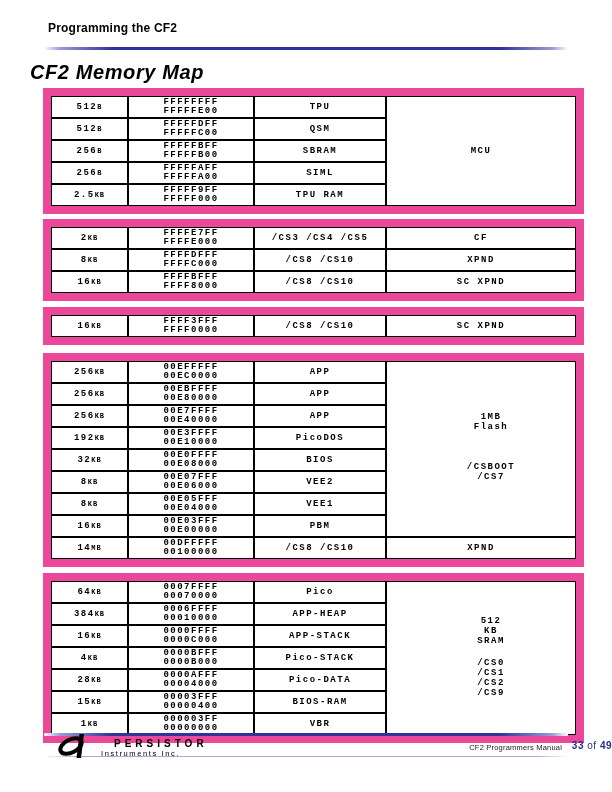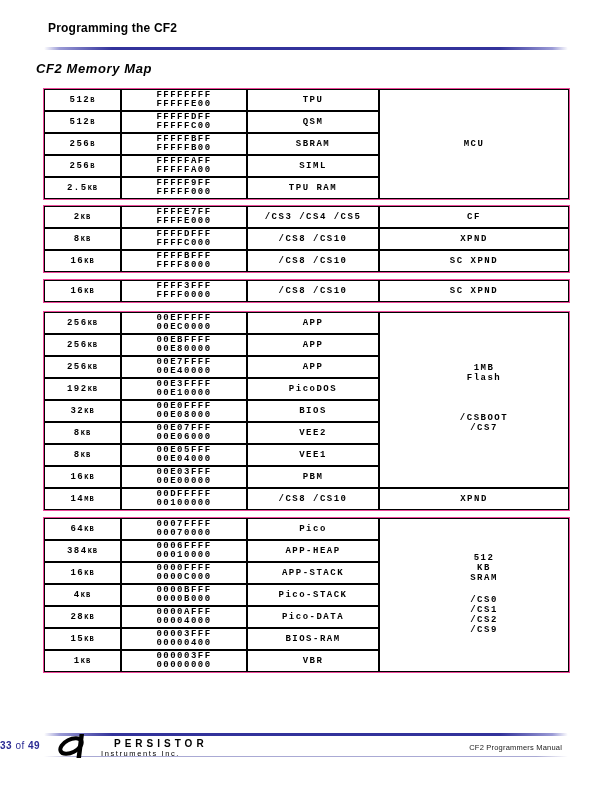--- a/index.html
+++ b/index.html
@@ -10,28 +10,28 @@
   
   .header-title {
     position:absolute; left:48px; top:21px;
     font-size:12px; font-weight:bold; letter-spacing:0.2px;
   }
   .rule-top {
     position:absolute; left:44px; top:47px; width:524px; height:3px; border-radius:2px;
     background:linear-gradient(90deg,#ffffff 0%,#9b9bd6 3%,#32329b 13%,#32329b 87%,#9b9bd6 97%,#ffffff 100%);
   }
   .section-title {
-    position:absolute; left:36px; top:61px;
-    font-size:13px; font-weight:bold; font-style:italic; letter-spacing:0.6px;
+    position:absolute; left:30px; top:61px;
+    font-size:20px; font-weight:bold; font-style:italic; letter-spacing:0.6px;
   }
   
   .tables { position:absolute; left:43px; top:88px; width:525px; }
   table.memmap {
     border-collapse:separate; border-spacing:0; table-layout:fixed;
-    width:525px; border:1px solid #ec4899;
+    width:525px; border:8px solid #ec4899;
     font-family:"Liberation Mono","DejaVu Sans Mono",monospace;
     font-weight:bold; font-size:9px; letter-spacing:1.5px;
   }
   table.memmap td {
     border:1px solid #000; padding:0; height:20px;
     text-align:center; vertical-align:middle; overflow:hidden;
   }
   td.addr div { line-height:9px; }
   td.sz .unit { font-size:7px; letter-spacing:1px; }
   .mb-a { margin-bottom:5px; }
@@ -58,21 +58,21 @@
   .logo { position:absolute; left:58px; top:734px; width:34px; height:44px; }
   .brand {
     position:absolute; left:100px; top:738px;
     font-size:10px; font-weight:bold; letter-spacing:4px; white-space:nowrap;margin-left:14px;
   }
   .brand-sub {
     position:absolute; left:101px; top:749px;
     font-size:7.5px; letter-spacing:1.6px; white-space:nowrap;
   }
   .pagenum {
-    position:absolute; left:0; right:0; top:740px; text-align:left;
+    position:absolute; left:0; right:0; top:740px; text-align:right;
     font-size:10px; font-weight:bold; color:#2b2b94; letter-spacing:0.5px;
   }
   .pagenum .of { font-weight:normal; }
   .manual {
     position:absolute; right:50px; top:743px;
     font-size:7.5px; color:#1a1a1a; letter-spacing:0.2px;margin-left:10px;
   }
 </style>
 </head>
 <body>

